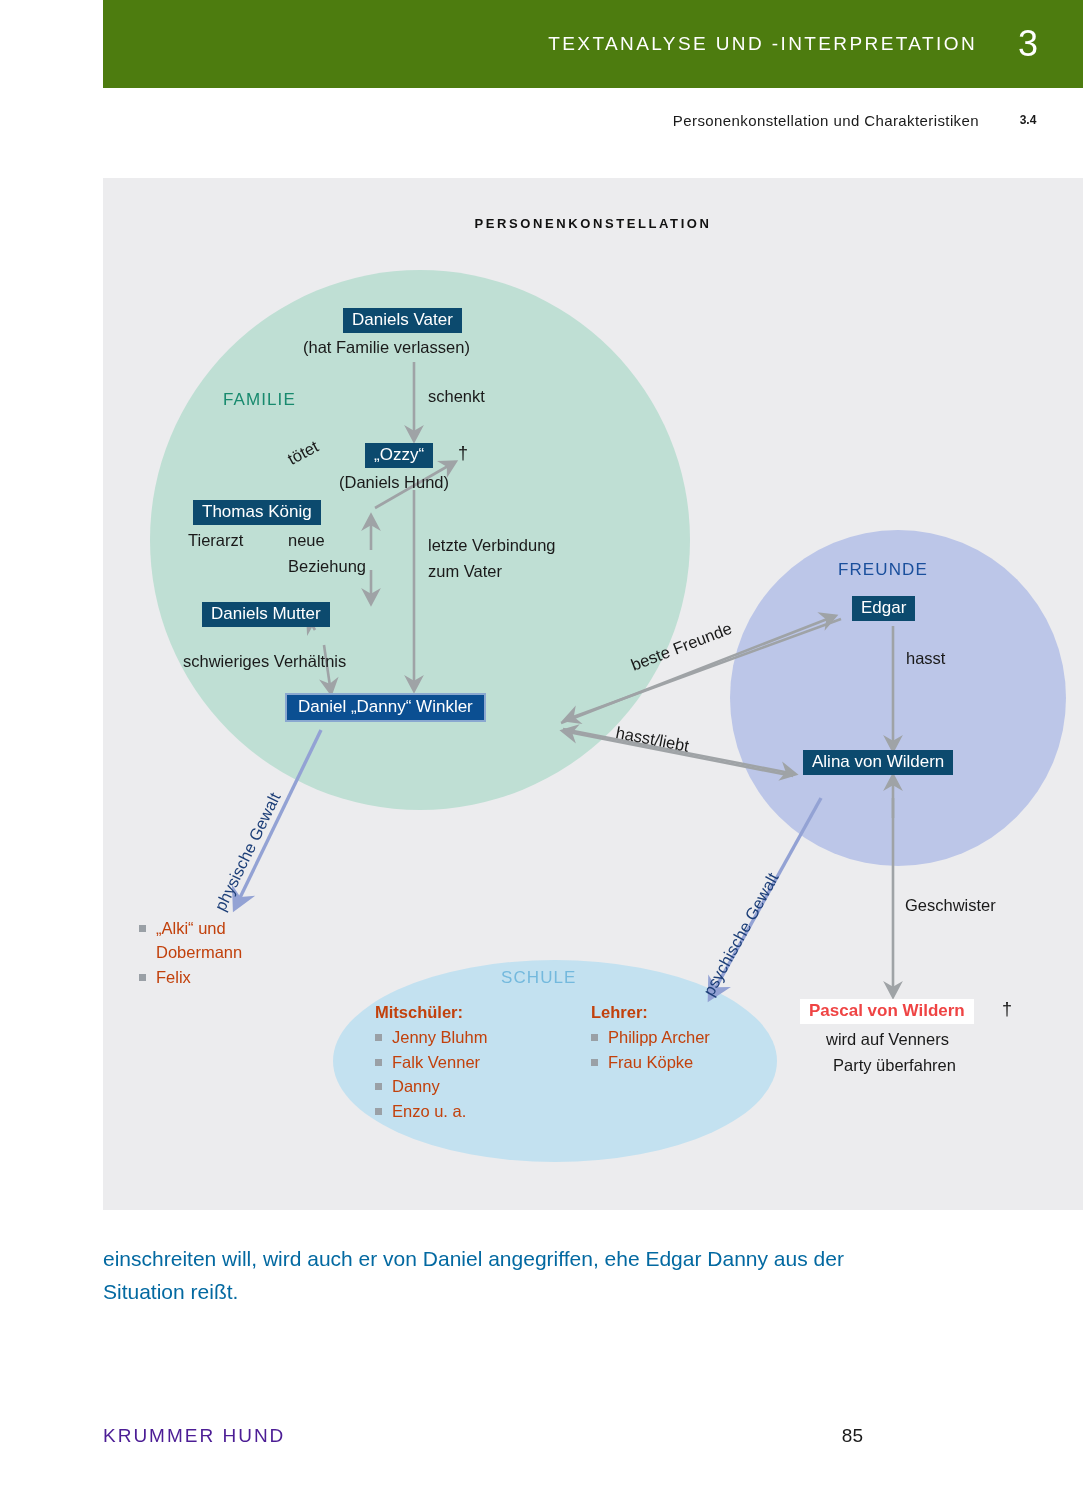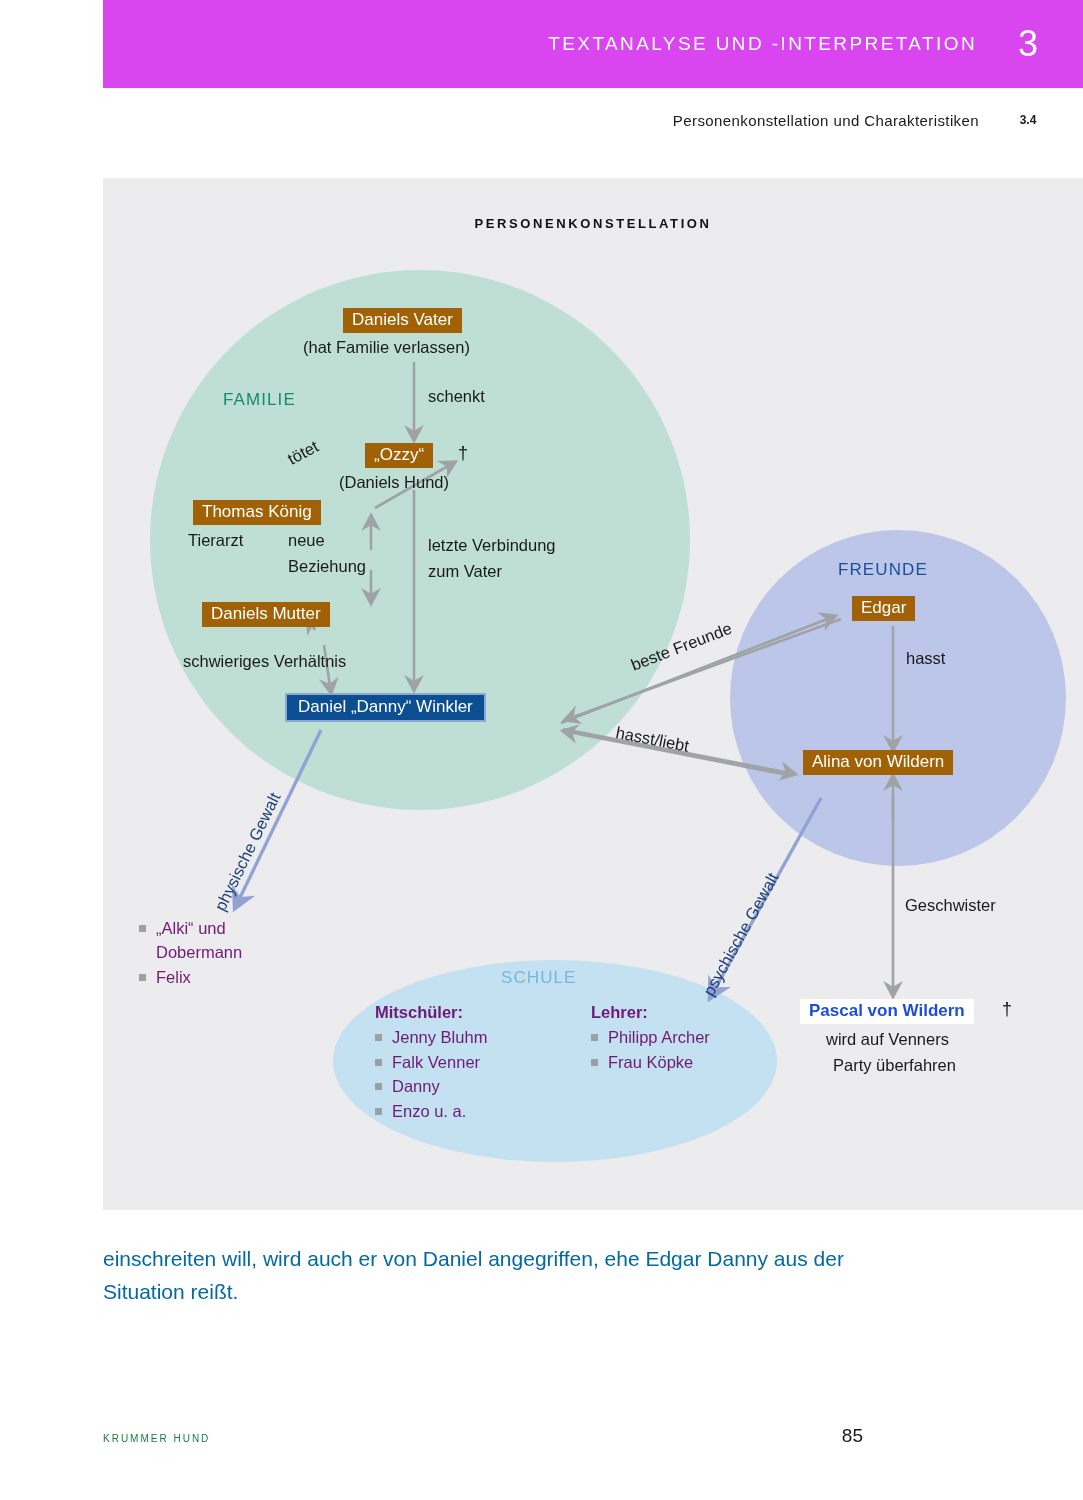--- a/index.html
+++ b/index.html
@@ -6,21 +6,21 @@
   html,body{margin:0;padding:0;background:#ffffff;}
   body{
     width:1083px;height:1500px;position:relative;overflow:hidden;
     font-family:"Liberation Sans","DejaVu Sans",sans-serif;
     color:#1a1a1a;
   }
 
   
   .header-bar{
     position:absolute;left:103px;top:0;width:980px;height:88px;
-    background:#d946ef;
+    background:#4d7c0f;
   }
   .header-bar-inner{
     position:absolute;right:40px;top:0;height:88px;
     display:flex;align-items:center;gap:36px;
   }
   .header-title{
     color:#ffffff;font-size:19px;letter-spacing:2.4px;font-weight:400;
     white-space:nowrap;
   }
   .header-chapnum{
@@ -65,38 +65,38 @@
   }
   .grp-familie{left:120px;top:212px;color:#188a6e;}
   .grp-freunde{left:735px;top:382px;color:#1a4f9c;}
   .grp-schule{left:398px;top:790px;color:#74b9dd;}
 
   
   .chip{
     position:absolute;font-size:17px;white-space:nowrap;
     padding:2px 9px 3px 9px;line-height:1.2;
   }
-  .chip-violet{background:#a16207;color:#ffffff;}
+  .chip-violet{background:#0c4a6e;color:#ffffff;}
   .chip-navy{background:#0b4f92;color:#ffffff;border:2px solid #8aa8d0;
              padding:2px 11px 3px 11px;}
-  .chip-white{background:#ffffff;color:#1d4ed8;font-weight:700;}
+  .chip-white{background:#ffffff;color:#ef4444;font-weight:700;}
 
   .sub{
     position:absolute;font-size:16.5px;color:#1a1a1a;white-space:nowrap;
     line-height:1.25;
   }
   .dagger{position:absolute;font-size:18px;color:#111;}
 
   .edge-label{
     position:absolute;font-size:16.5px;color:#1a1a1a;line-height:1.22;
     white-space:nowrap;
   }
   .edge-label.rot{color:#1d3f78;}
 
-  .bullets{position:absolute;font-size:16.5px;line-height:1.48;color:#701a75;}
+  .bullets{position:absolute;font-size:16.5px;line-height:1.48;color:#c2410c;}
   .bullets .bl{display:flex;gap:10px;align-items:flex-start;}
   .bullets .sq{
     display:inline-block;width:7px;height:7px;background:#9aa0a6;
     margin-top:9px;flex:none;
   }
   .col-head{font-weight:700;font-size:16.5px;margin-bottom:1px;}
 
   svg.arrows{position:absolute;left:0;top:0;width:980px;height:1032px;
              pointer-events:none;}
 
@@ -105,21 +105,21 @@
     position:absolute;left:103px;top:1243px;width:760px;
     font-size:21px;line-height:1.56;color:#0369a1;
   }
   .bodytext p{margin:0;}
   .bodytext p.indent{text-indent:30px;}
 
   .footer{
     position:absolute;left:103px;top:1425px;width:760px;
     display:flex;justify-content:space-between;align-items:baseline;
   }
-  .footer-left{font-size:10px;letter-spacing:2px;color:#15803d;}
+  .footer-left{font-size:19px;letter-spacing:2px;color:#4c1d95;}
   .footer-right{font-size:19px;color:#1a1a1a;}
 </style>
 </head>
 <body>
 
 <div class="header-bar">
   <div class="header-bar-inner">
     <span class="header-title">TEXTANALYSE UND -INTERPRETATION</span>
     <span class="header-chapnum">3</span>
   </div>

